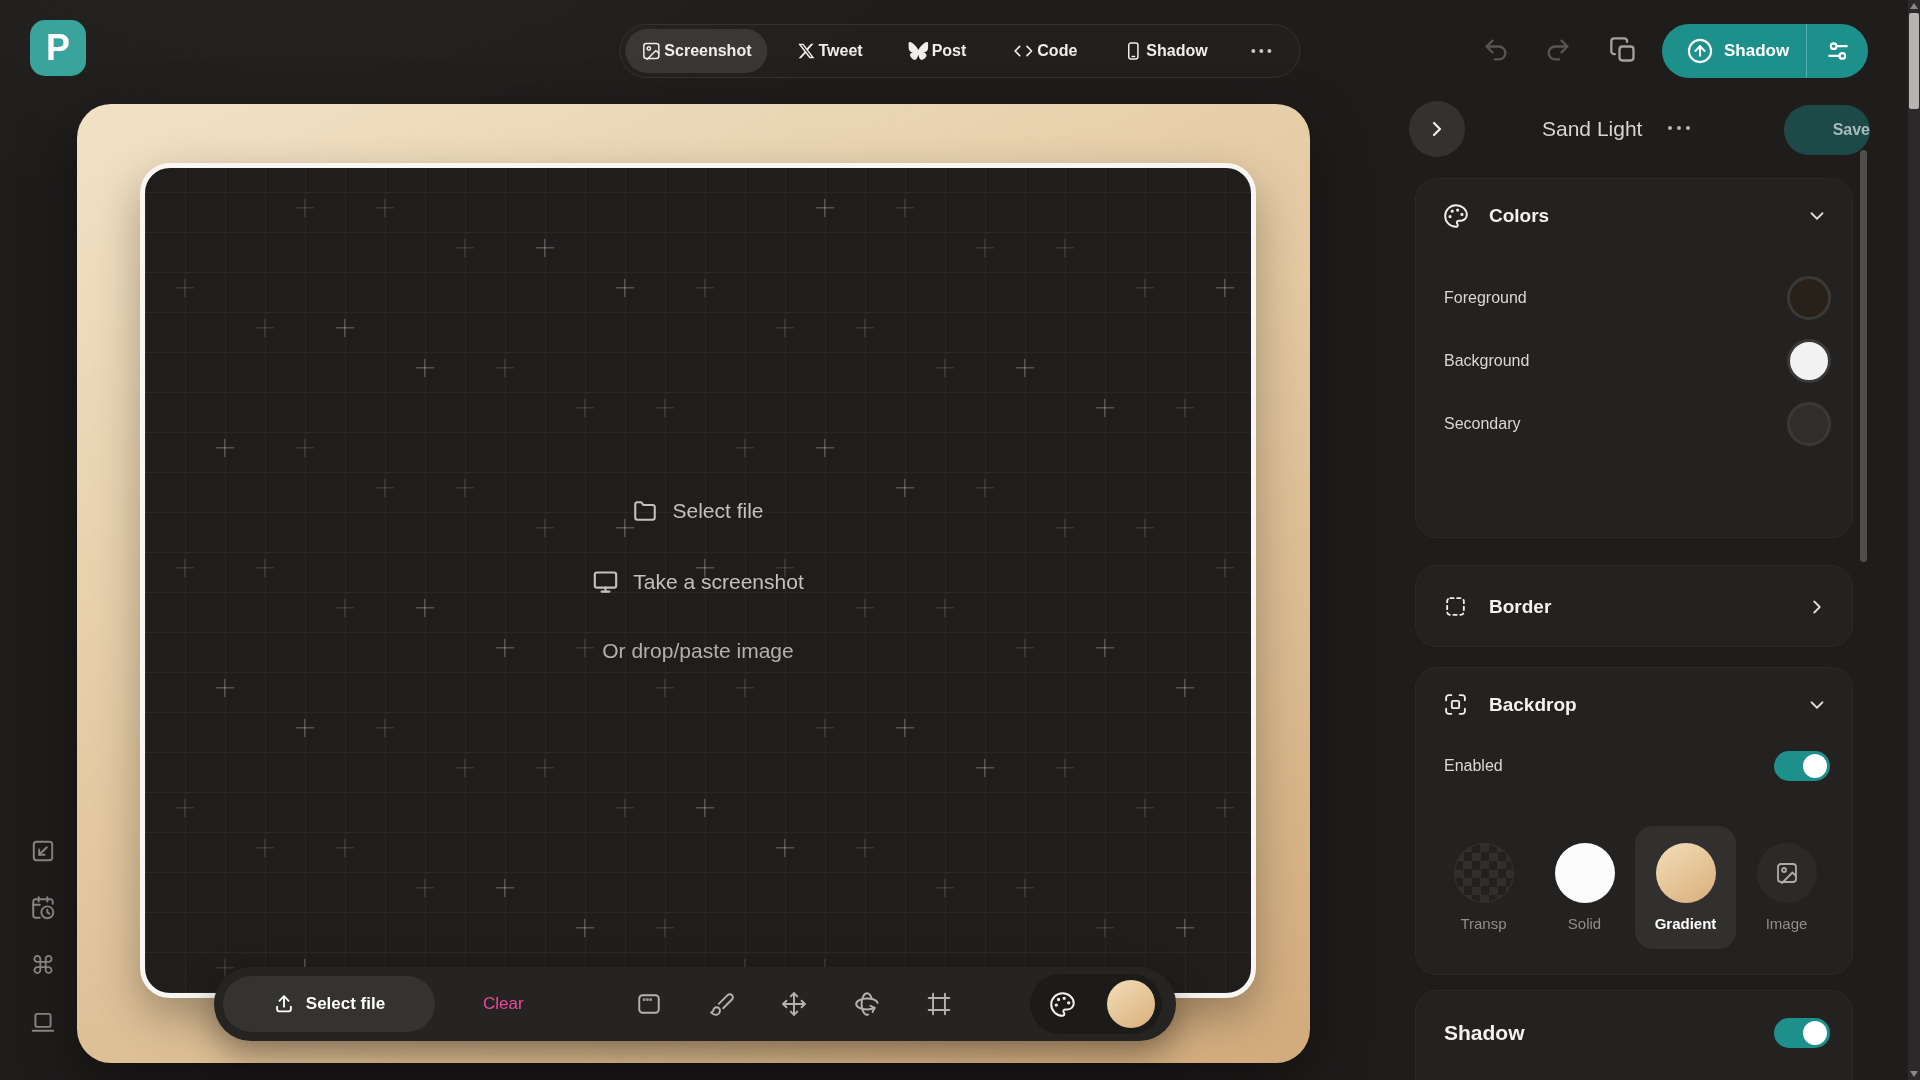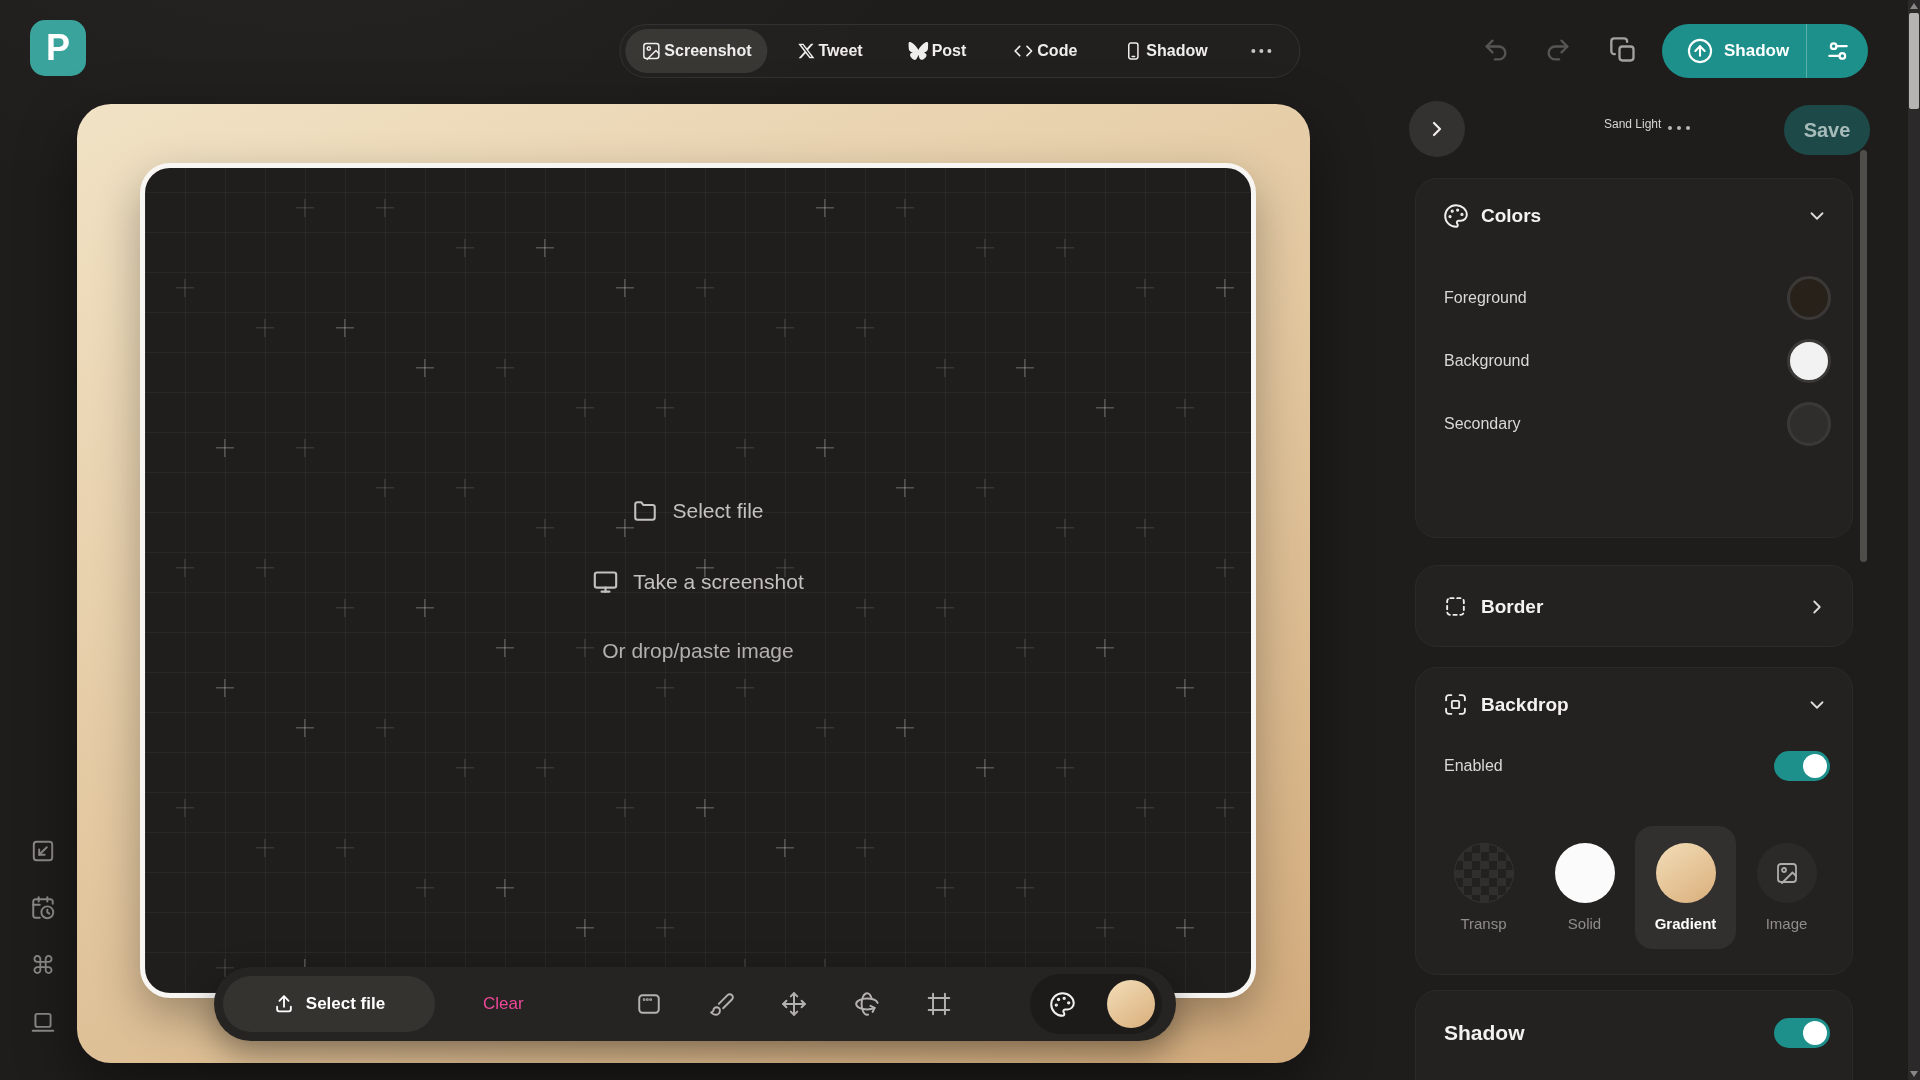--- a/index.html
+++ b/index.html
@@ -81,30 +81,30 @@
   .tb-ic.i1 { margin-left:112px; } .tb-ic.i2 { margin-left:47px; } .tb-ic.i3 { margin-left:46px; }
   .tb-ic.i4 { margin-left:47px; } .tb-ic.i5 { margin-left:46px; }
   .theme-pill { margin-left:auto; margin-right:5px; width:132px; height:60px; border-radius:30px; background:#1c1b1a;
     display:flex; align-items:center; justify-content:space-between; padding:0 7px 0 19px; cursor:pointer; }
   .theme-pill .pal { width:27px; height:27px; color:#f2f0ee; }
   .theme-dot { width:48px; height:48px; border-radius:50%; }
 
   
   .collapse-btn { position:absolute; left:1409px; top:101px; width:56px; height:56px; border-radius:50%;
     background:#343230; display:flex; align-items:center; justify-content:center; color:#f0eeec; cursor:pointer; }
-  .preset-name { position:absolute; left:1604px; top:117px; font-size:12px; font-weight:500; color:#d8d6d4; }
+  .preset-name { position:absolute; left:1542px; top:117px; font-size:21px; font-weight:500; color:#d8d6d4; }
   .preset-menu { position:absolute; left:1668px; top:126px; display:flex; gap:5px; cursor:pointer; }
   .preset-menu i { width:4px; height:4px; border-radius:50%; background:#b8b6b4; }
   .save-btn { position:absolute; left:1784px; top:105px; width:86px; height:50px; border-radius:25px;
-    display:flex; align-items:center; justify-content:center; font-size:20px; font-weight:600; color:#a7bcba; cursor:pointer; }
+    display:flex; align-items:center; justify-content:flex-end; font-size:16px; font-weight:600; color:#a7bcba; cursor:pointer; }
 
   .card { position:absolute; left:1415px; width:438px; background:#242221; border:1px solid #2c2a28; border-radius:22px; }
   .card-head { display:flex; align-items:center; height:74px; padding:0 24px 0 27px; cursor:pointer; }
   .card-head .hic { width:26px; height:26px; color:#f0eeec; }
-  .card-title { margin-left:12px; font-size:19px; font-weight:700; color:#f4f2f0; flex:1; }
+  .card-title { margin-left:20px; font-size:19px; font-weight:700; color:#f4f2f0; flex:1; }
   .chev { width:22px; height:22px; color:#dddbd9; }
 
   .color-row { position:absolute; left:0; width:100%; height:48px; display:flex; align-items:center;
     padding:0 21px 0 28px; }
   .color-row .lbl { flex:1; font-size:16px; font-weight:500; color:#dad8d6; }
   .swatch { width:44px; height:44px; border-radius:50%; border:3px solid #3b3937; cursor:pointer; }
 
   .enabled-row { position:absolute; left:0; top:83px; width:100%; display:flex; align-items:center; padding:0 22px 0 28px; }
   .enabled-row .lbl { flex:1; font-size:16px; font-weight:500; color:#dad8d6; }
   .toggle { position:relative; width:56px; height:30px; border-radius:15px; cursor:pointer; }

